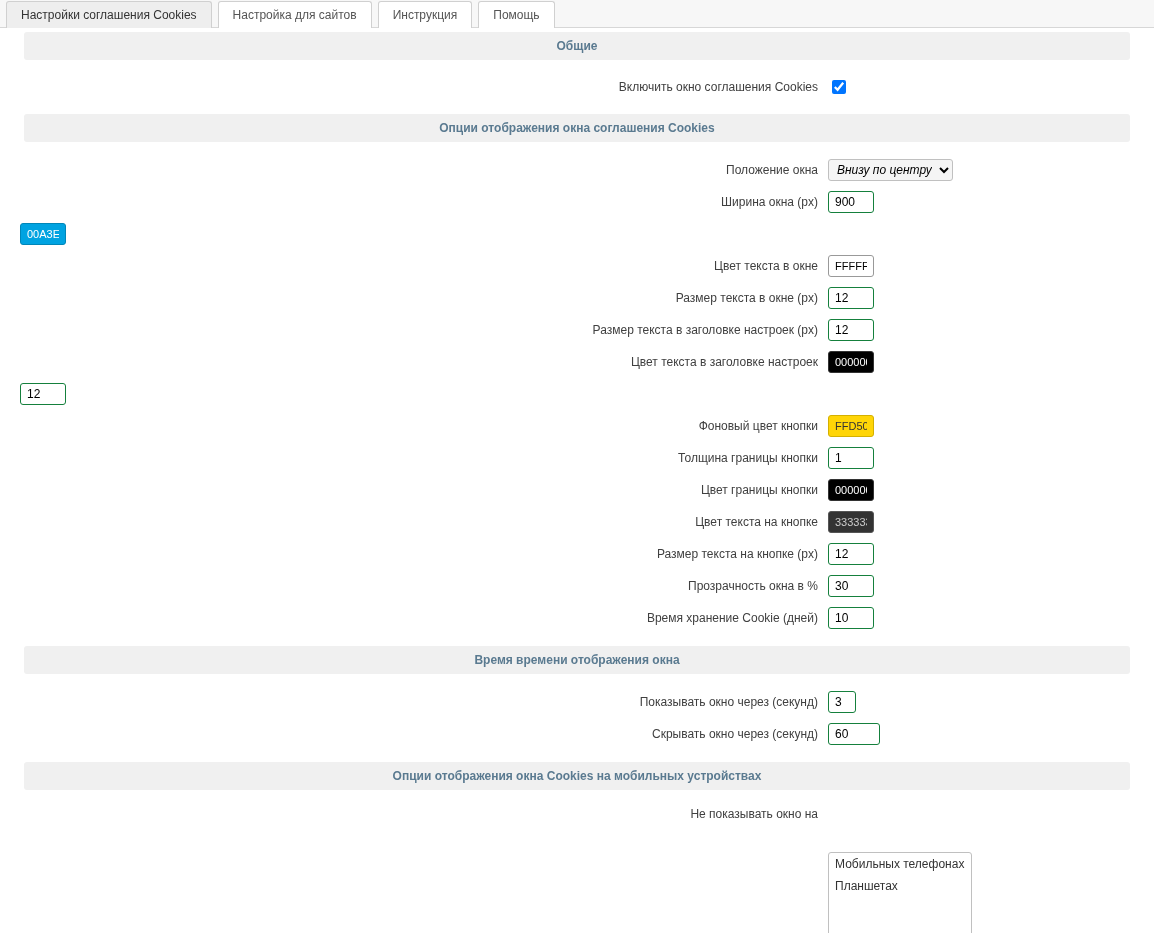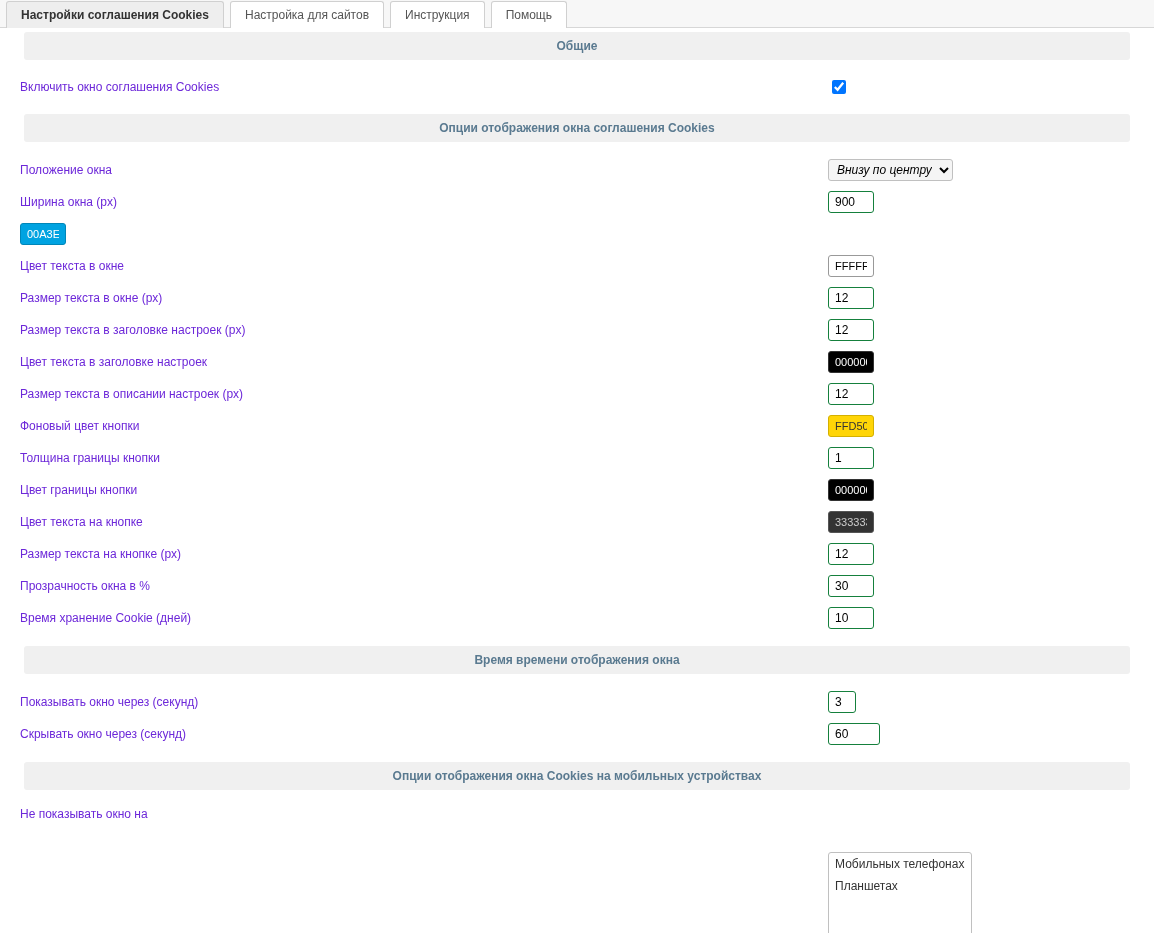--- a/index.html
+++ b/index.html
@@ -30,21 +30,21 @@
     border-radius: 3px 3px 0 0;
     background: #ffffff;
     color: #555;
     cursor: pointer;
     font-size: 12px;
     position: relative;
     bottom: -1px;
   }
   .tab.active {
     background: #eeeeee;
-    font-weight: bold;
+    font-weight: normal;
     color: #333;
   }
   .content {
     padding: 0 20px 20px 20px;
   }
   .section-header {
     background: #f0f0f0;
     text-align: center;
     padding: 7px 0;
     color: #5a7a90;
@@ -55,23 +55,23 @@
   }
   .section-body {
     padding: 8px 0 8px 0;
   }
   .form-row {
     display: flex;
     align-items: center;
     padding: 5px 0;
   }
   .form-label {
-    text-align: left;
+    text-align: right;
     padding-right: 10px;
-    color: #6d28d9;
+    color: #404040;
     font-size: 12px;
     flex: 0 0 808px;
   }
   .form-control {
     flex: 0 0 auto;
   }
   .text-input {
     width: 46px;
     height: 22px;
     border: 1px solid #15803d;
@@ -218,21 +218,20 @@
       </div>
 
       <div class="form-row">
         <div class="form-label">Цвет текста в заголовке настроек</div>
         <div class="form-control">
           <input class="color-input bg-000000" value="000000" style="">
         </div>
       </div>
 
       <div class="form-row">
-        <div class="form-label">Размер текста в описании настроек (px)</div>
         <div class="form-control">
           <input class="text-input" value="12" style="">
         </div>
       </div>
 
       <div class="form-row">
         <div class="form-label">Фоновый цвет кнопки</div>
         <div class="form-control">
           <input class="color-input bg-FFD507" value="FFD507" style="">
         </div>

